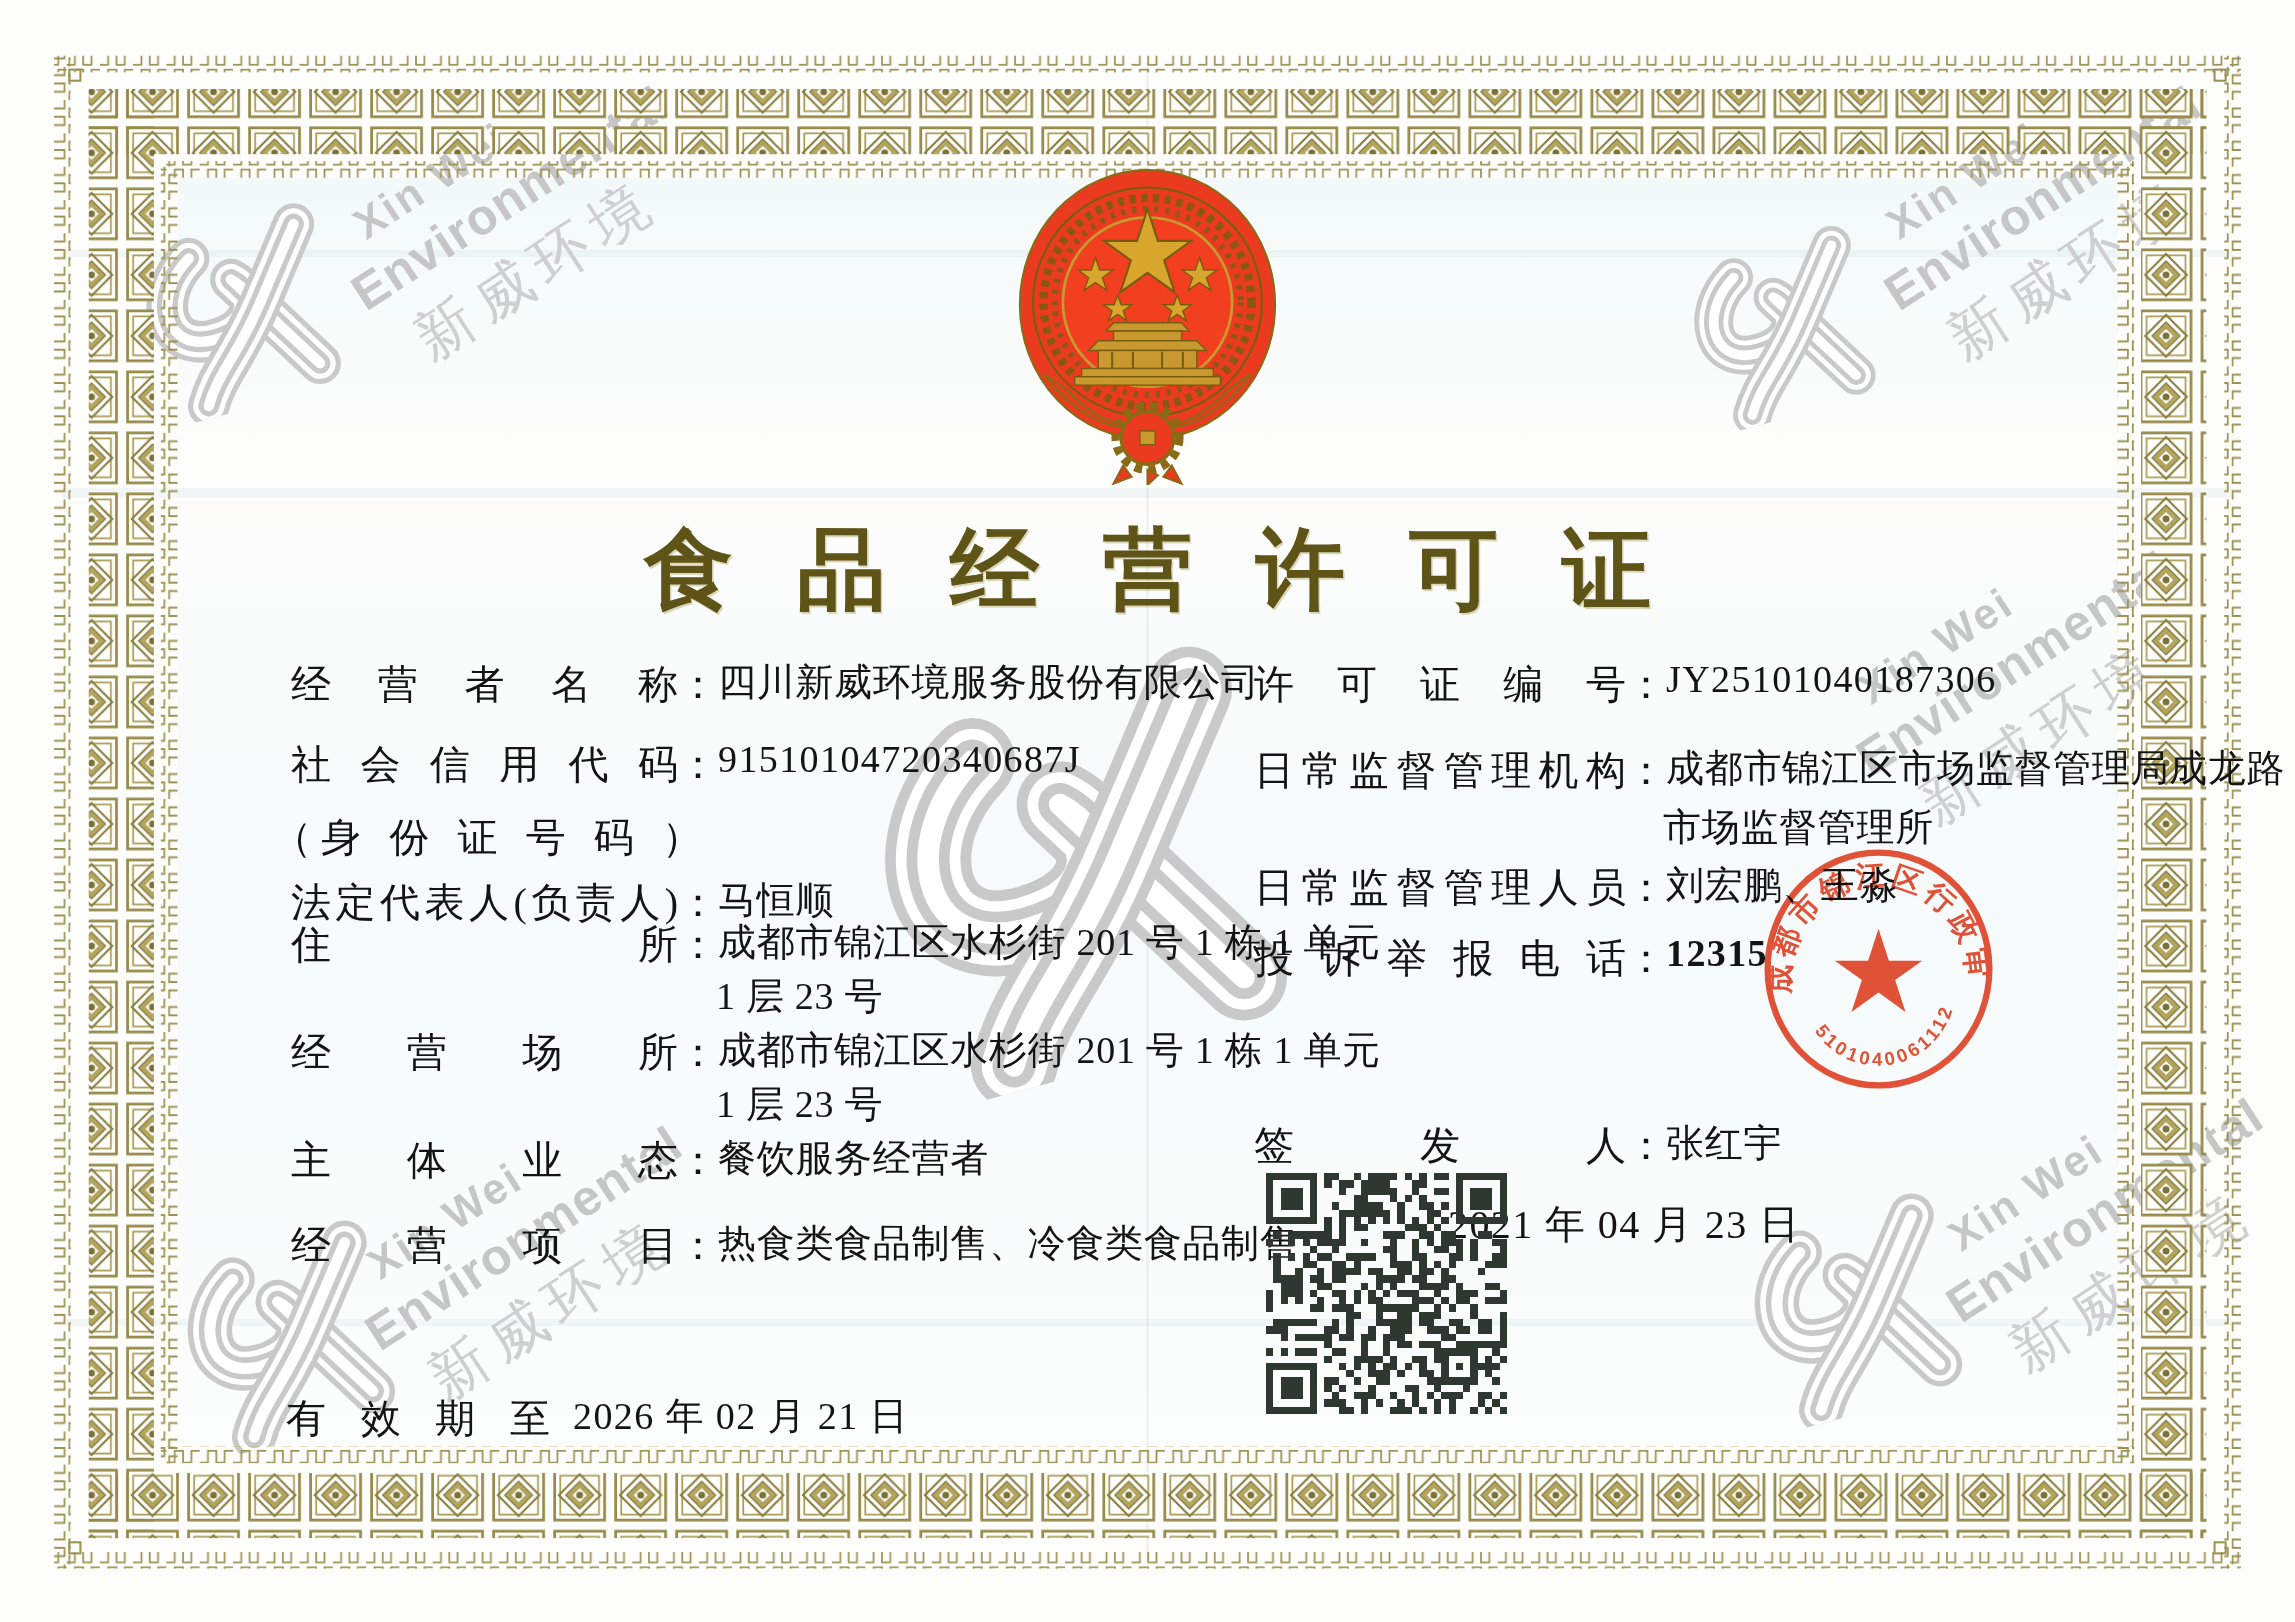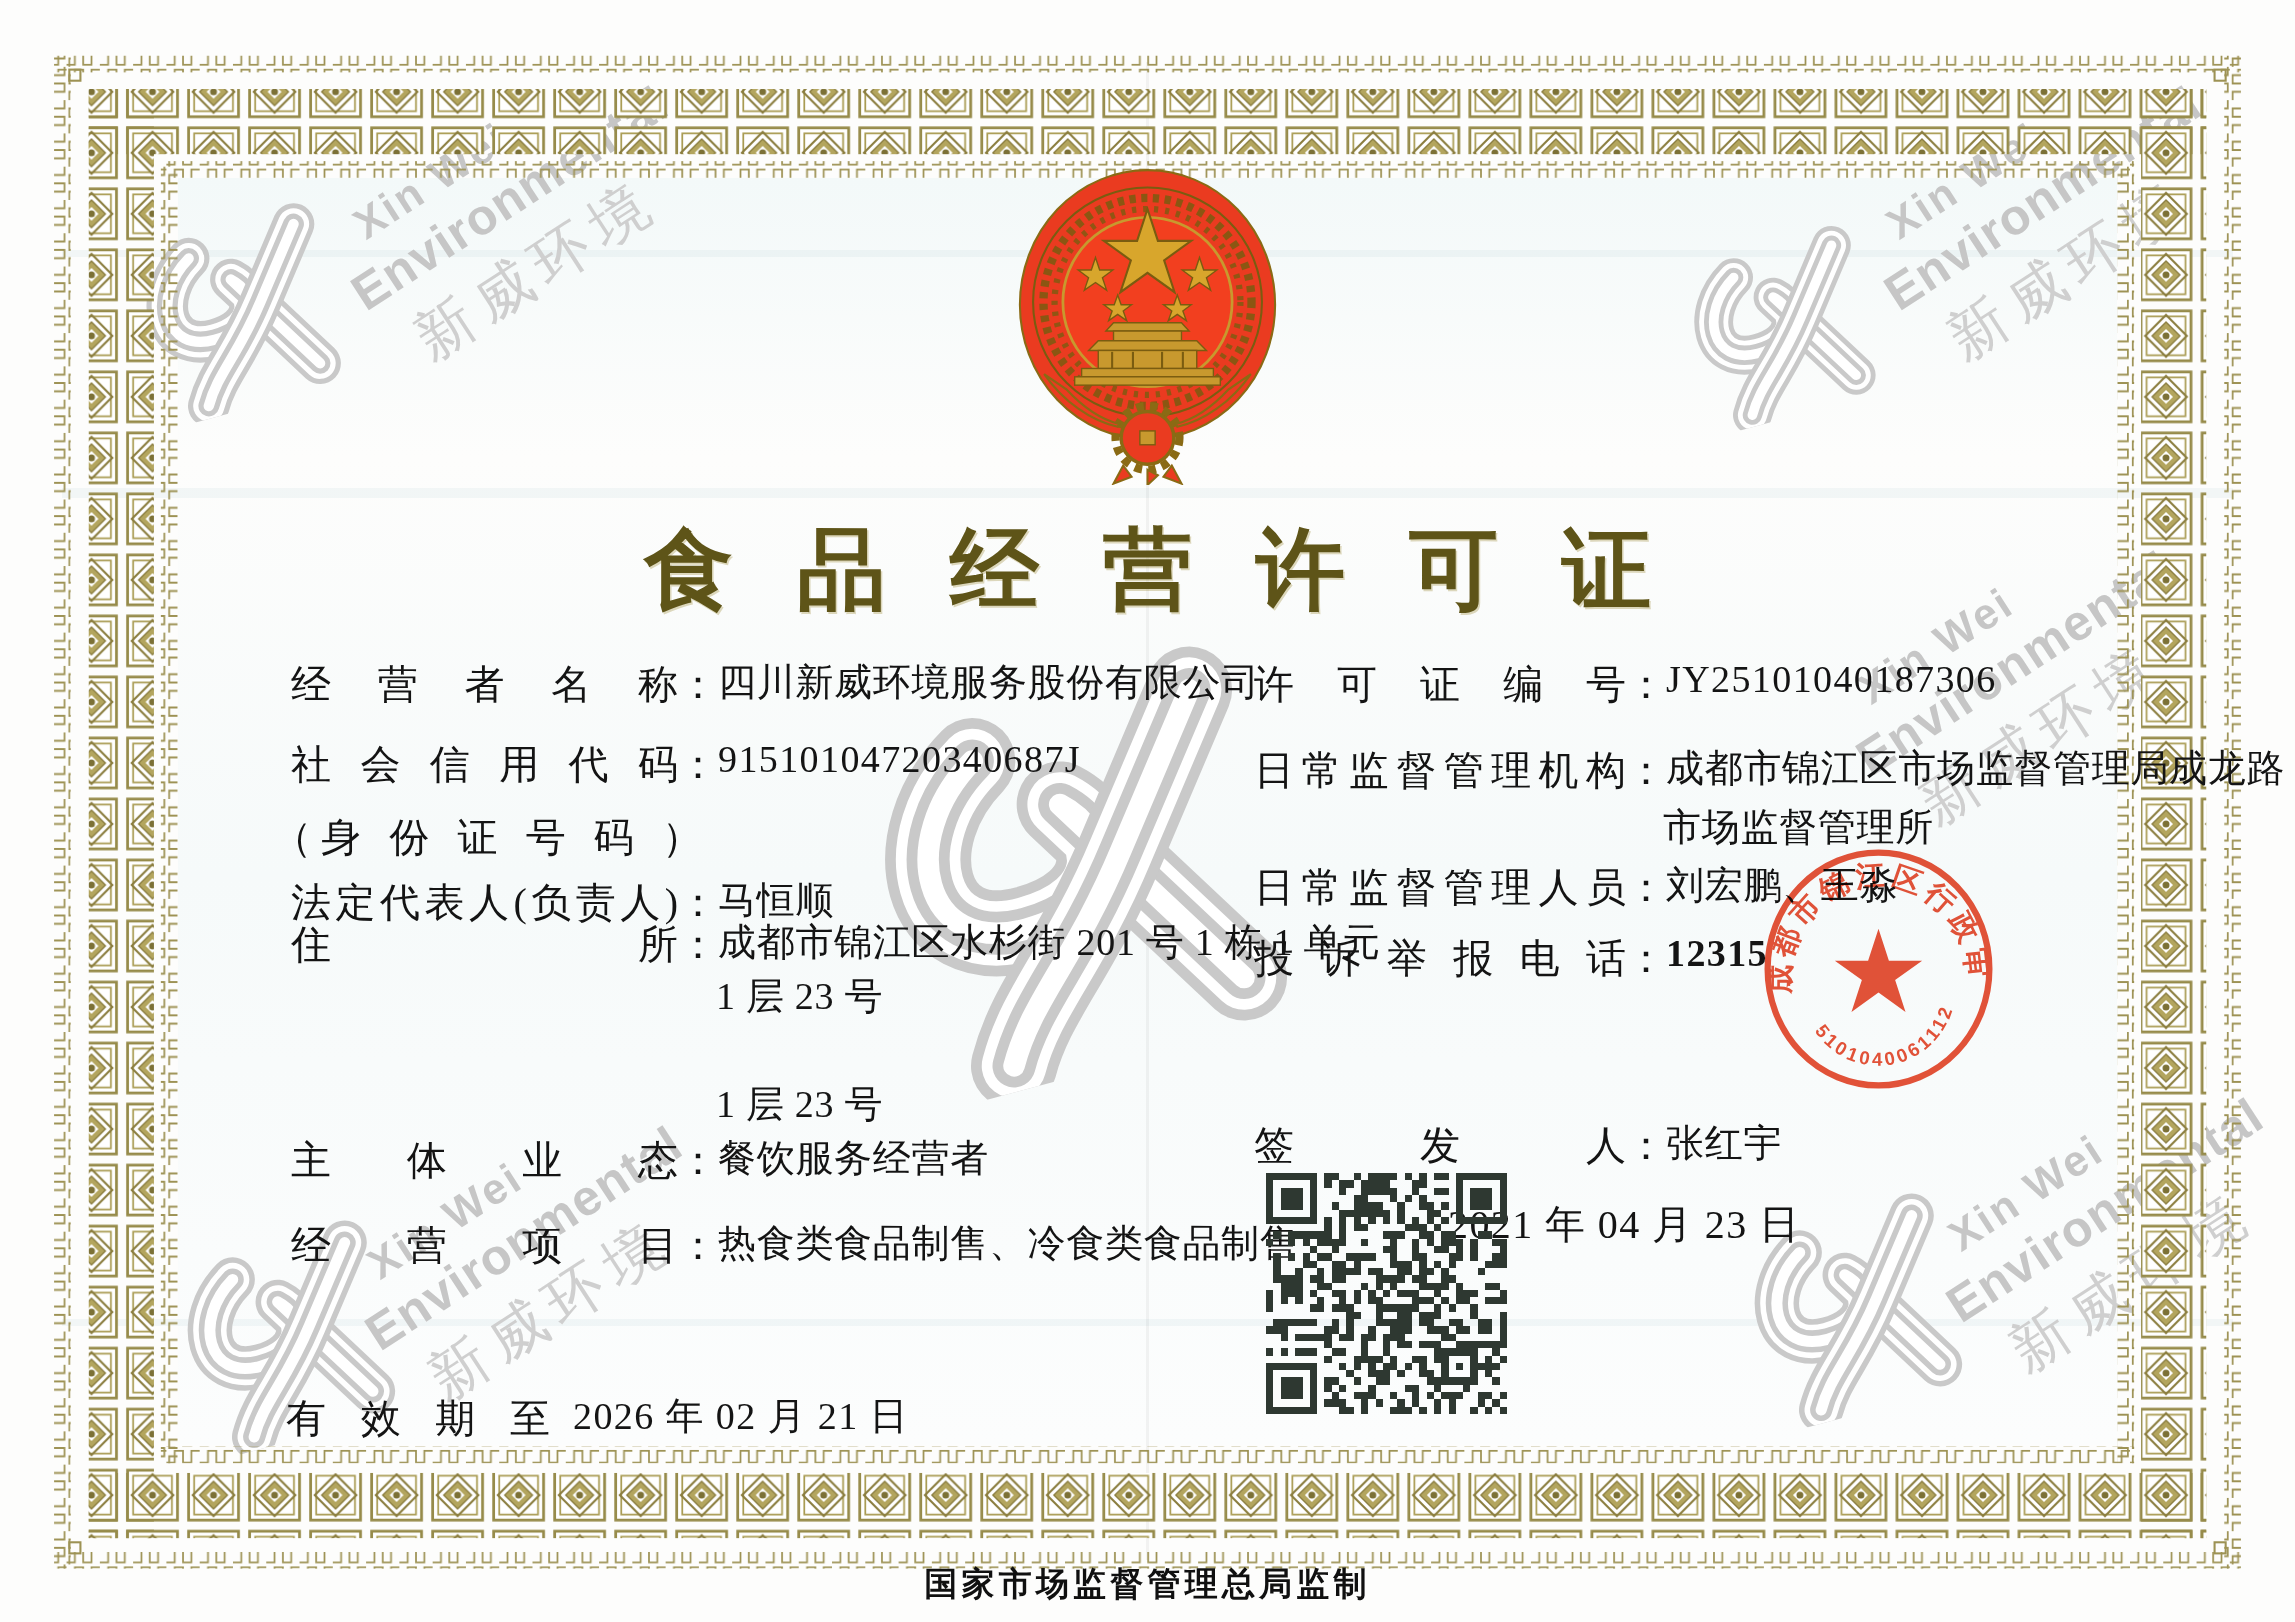--- a/index.html
+++ b/index.html
@@ -217,20 +217,23 @@
 
   <div class="row" style="left:291px;top:875px">
     <span class="lab lab-l">法定代表人(负责人)</span><span class="colon">：</span><span class="val">马恒顺</span>
   </div>
 
   <div class="row" style="left:291px;top:917px">
     <span class="lab lab-l">住 所</span><span class="colon">：</span><span class="val">成都市锦江区水杉街 201 号 1 栋 1 单元</span>
   </div>
   <div class="val-cont" style="left:716px;top:971px">1 层 23 号</div>
 
+  <div class="row" style="left:291px;top:1025px">
+    <span class="lab lab-l">经 营 场 所</span><span class="colon">：</span><span class="val">成都市锦江区水杉街 201 号 1 栋 1 单元</span>
+  </div>
   <div class="val-cont" style="left:716px;top:1079px">1 层 23 号</div>
 
   <div class="row" style="left:291px;top:1133px">
     <span class="lab lab-l">主 体 业 态</span><span class="colon">：</span><span class="val">餐饮服务经营者</span>
   </div>
 
   <div class="row" style="left:291px;top:1218px">
     <span class="lab lab-l">经 营 项 目</span><span class="colon">：</span><span class="val">热食类食品制售、冷食类食品制售</span>
   </div>
 
@@ -803,16 +806,15 @@
     <ellipse cx="171" cy="176" rx="160" ry="168" fill="none" stroke="#e7492e" stroke-width="9"></ellipse>
     <path d="M171,118 L186,164 L234,164 L195,192 L210,238 L171,210 L132,238 L147,192 L108,164 L156,164 Z" fill="#e7492e"></path>
     <text font-family="'Liberation Serif','DejaVu Serif',serif" font-size="42" font-weight="bold" fill="#e7492e" letter-spacing="7">
       <textPath href="#sealArcTop" startOffset="1%">成都市锦江区行政审批局</textPath>
     </text>
     <text font-family="'Liberation Sans','DejaVu Sans',sans-serif" font-size="27" font-weight="bold" fill="#e7492e" letter-spacing="5">
       <textPath href="#sealArcBot" startOffset="12%">5101040061112</textPath>
     </text>
   </svg>
 
-  <div id="footer">国家市场监督管理总局监制</div>
 
 </div>
 
 
 </body></html>

